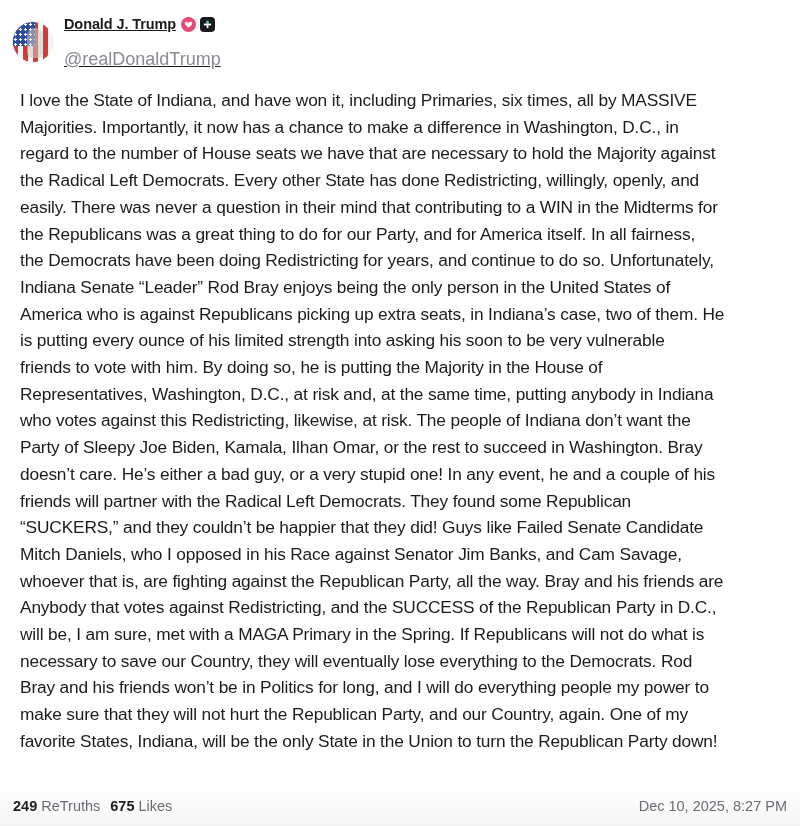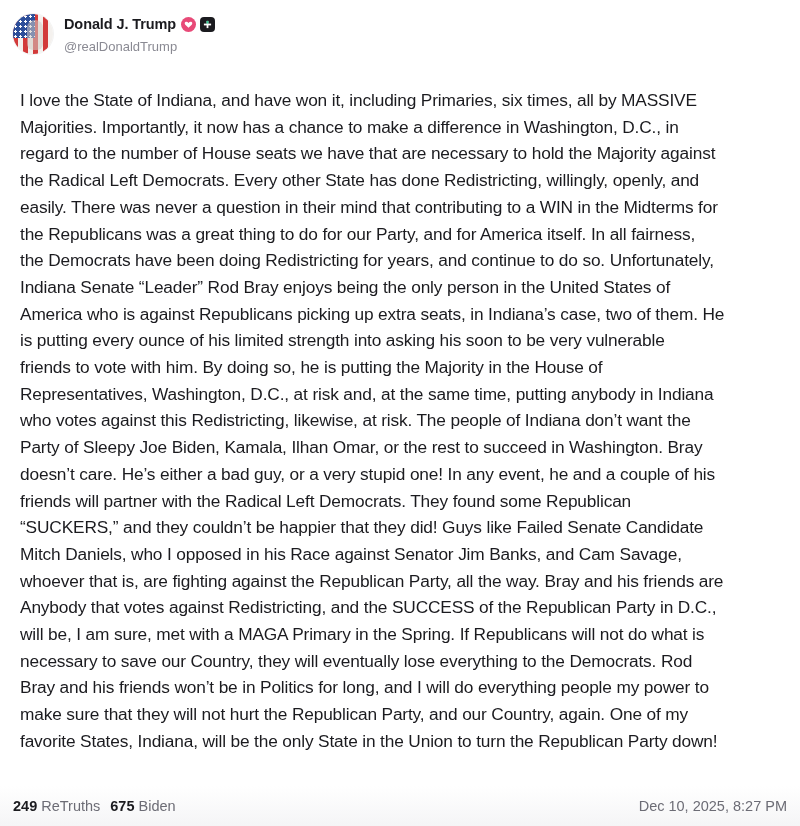--- a/index.html
+++ b/index.html
@@ -19,20 +19,21 @@
       width: 800px;
       height: 826px;
       background: #ffffff;
     }
     .header {
       position: absolute;
       left: 13px;
       top: 14px;
       display: flex;
       align-items: center;
+      text-decoration: underline;
     }
     .avatar {
       width: 40px;
       height: 40px;
       border-radius: 50%;
       overflow: hidden;
       flex: none;
       background: repeating-linear-gradient(90deg, #d23a3a 0 5px, #f4f1ee 5px 10px);
       position: relative;
       box-shadow: 0 0 0 1px rgba(0,0,0,0.05);
@@ -78,23 +79,23 @@
     .plus-badge {
       width: 15px; height: 15px;
       margin-left: 4px;
       border-radius: 4px;
       background: #1b1b1f;
       display: inline-flex;
       align-items: center;
       justify-content: center;
     }
     .handle {
-      font-size: 13px;
+      font-size: 18px;
       color: #8a8a93;
-      margin-top: 5px;
+      margin-top: 15px;
     }
     .content {
       position: absolute;
       left: 20px;
       top: 87px;
       width: 785px;
       font-size: 17.3px;
       line-height: 26.7px;
       color: #1b1b1f;
       letter-spacing: -0.15px;
@@ -199,18 +200,18 @@
 
   <div class="fade"></div>
 
   <div class="footer">
     <span class="stat">
       <span class="count">249</span>
       <span class="label">ReTruths</span>
     </span>
     <span class="stat">
       <span class="count">675</span>
-      <span class="label">Biden</span>
+      <span class="label">Likes</span>
     </span>
     <span class="timestamp">Dec 10, 2025, 8:27 PM</span>
   </div>
 
 </div>
 
 </body></html>

